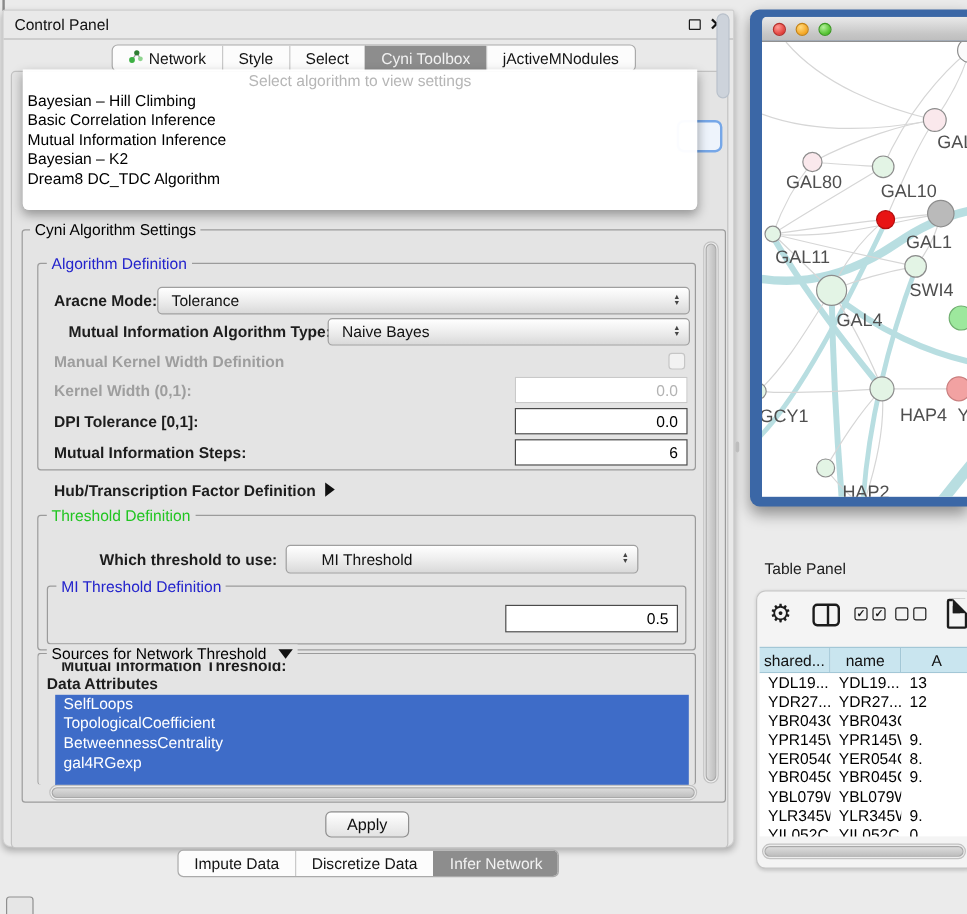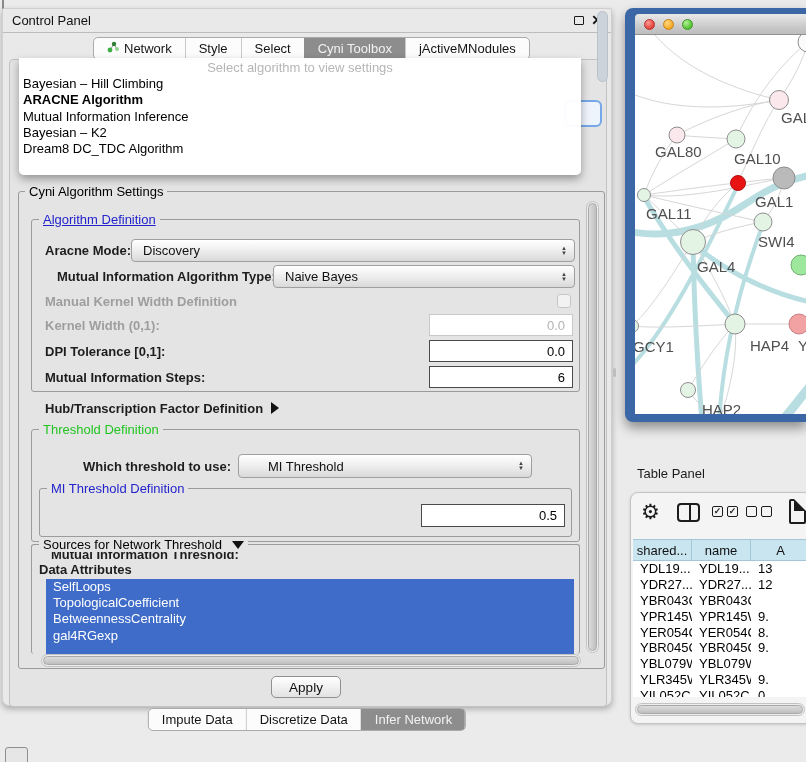--- a/index.html
+++ b/index.html
@@ -166,36 +166,36 @@
       <div class="seg-tab">Style</div>
       <div class="seg-tab">Select</div>
       <div class="seg-tab sel">Cyni Toolbox</div>
       <div class="seg-tab">jActiveMNodules</div>
     </div>
 
   <div id="dropdown">
     <div id="dd-prompt">Select algorithm to view settings</div>
     <div>
         <div class="dd-item">Bayesian – Hill Climbing</div>
-        <div class="dd-item bold">ARACNE Algorithm</div>
+        <div class="dd-item">Basic Correlation Inference</div>
         <div class="dd-item">Mutual Information Inference</div>
         <div class="dd-item">Bayesian – K2</div>
         <div class="dd-item">Dream8 DC_TDC Algorithm</div>
       </div>
   </div>
 
   <div class="group" style="left:15px; top:182px; width:587px; height:478px;"></div>
   <span class="gtitle" style="left:22px; top:175px;">Cyni Algorithm Settings</span>
 
   <div class="group" style="left:28px; top:210px; width:549px; height:173px;"></div>
-  <span class="gtitle blue-t" style="left:36px; top:203px;text-decoration:underline;">Algorithm Definition</span>
+  <span class="gtitle blue-t" style="left:36px; top:203px;">Algorithm Definition</span>
 
   <div class="lbl" style="left:42px; top:230px; height:23px;">Aracne Mode:</div>
   <div class="combo" style="left:128px; top:230px; width:444px; height:23px;">
-    <span>Discovery</span>
+    <span>Tolerance</span>
     <span class="arrows">
         <span>▲</span>
         <span>▼</span>
       </span>
   </div>
 
   <div class="lbl" style="left:54px; top:256px; height:23px;text-align:right;">Mutual Information Algorithm Type:</div>
   <div class="combo" style="left:270px; top:256px; width:302px; height:23px;">
     <span>Naive Bayes</span>
     <span class="arrows">

